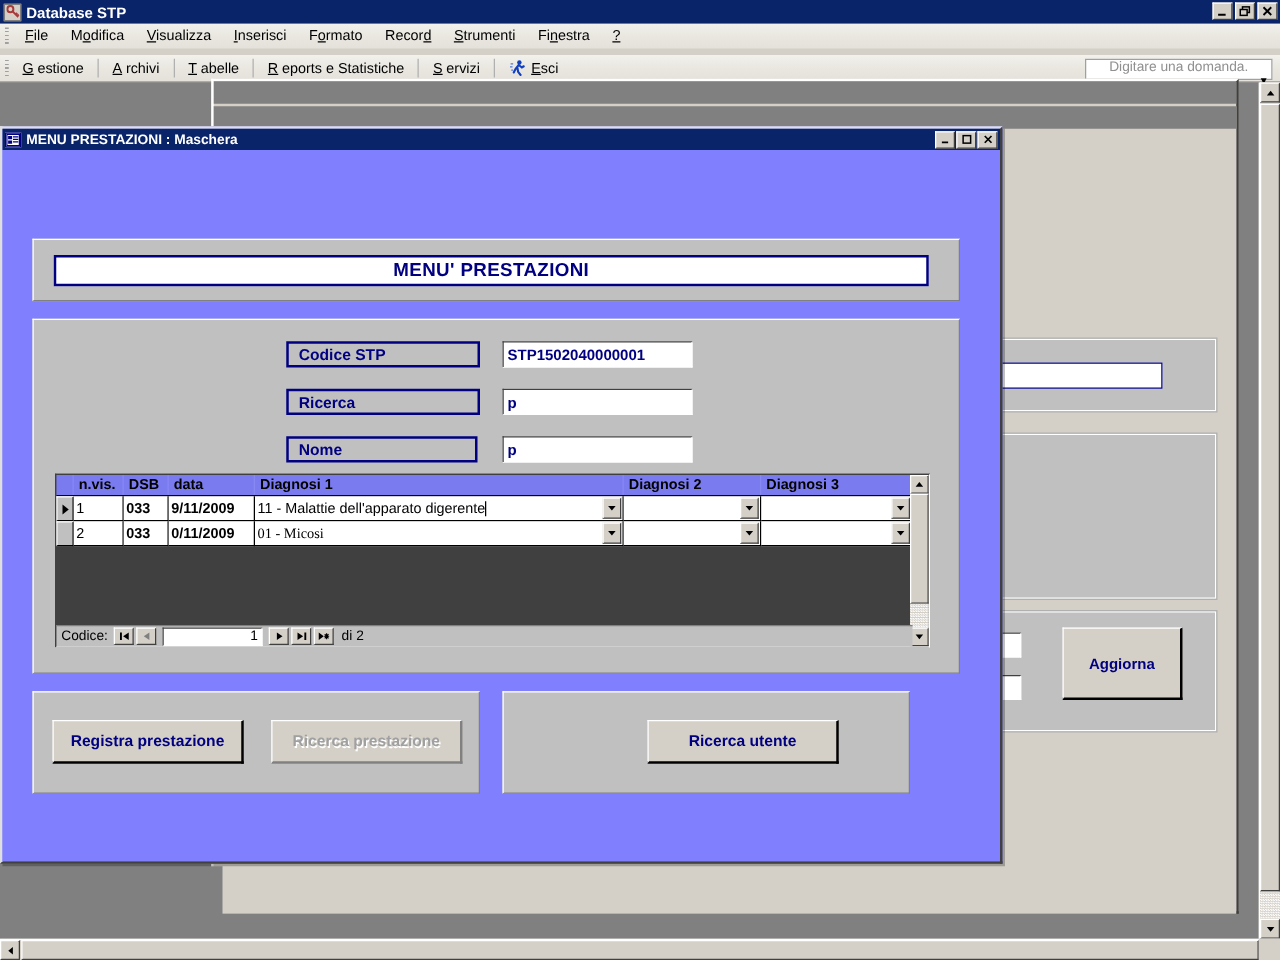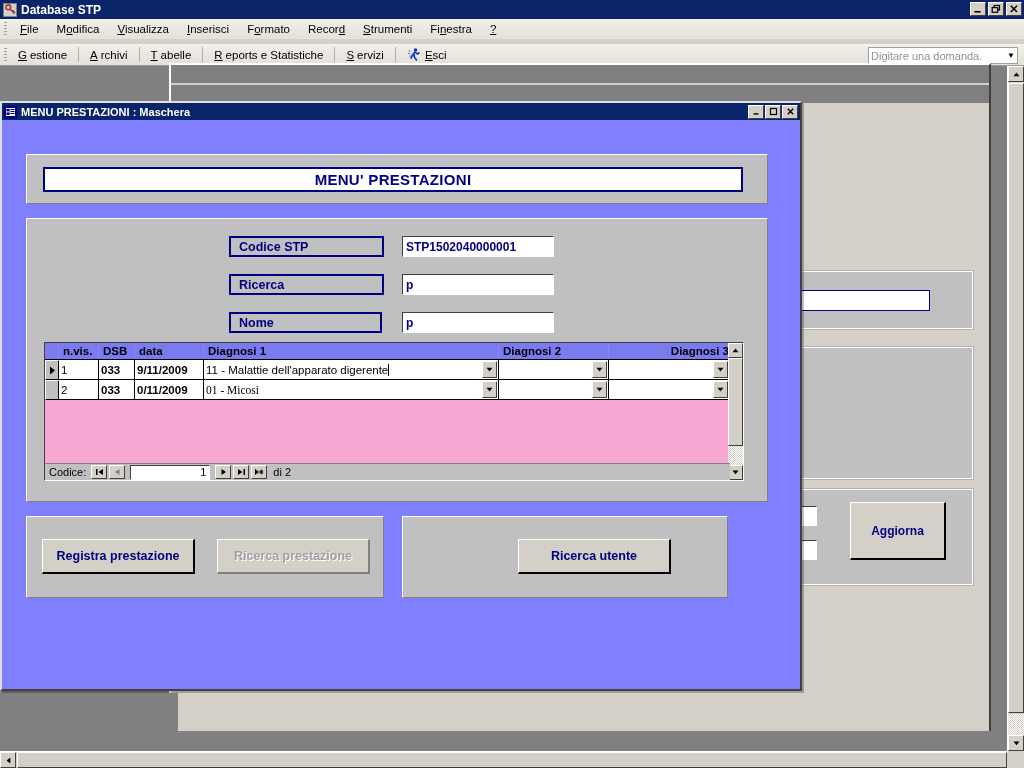--- a/index.html
+++ b/index.html
@@ -61,21 +61,21 @@
   .menuitem {
     padding:2px 9px; font-size:11.5px; color:#000; white-space:nowrap; cursor:default;
   }
   .menuitem u { text-decoration:underline; }
   .mbsep { width:1px; height:15px; background:#b0b0b0; margin:0 4px; }
   .tbitem { padding:2px 7px; font-size:11.5px; color:#000; display:flex; align-items:center; gap:3px; cursor:default;}
   .ask-box {
     position:absolute; right:6px; top:3px; width:150px; height:17px;
     background:#ffffff; border:1px solid #a0a0a0;
     display:flex; align-items:center; padding:0 2px;
-    font-size:11px; color:#909090;
+    font-size:11px; color:#909090;flex-direction:column;
   }
   .ask-box .caret { margin-left:auto; font-size:8px; color:#000; }
 
   
   .mdi-client {
     position:absolute; left:0; top:66px; width:1024px; height:702px;
     background:#808080;
     border-top:1px solid #808080;
   }
 
@@ -170,20 +170,21 @@
     padding:4px;
     overflow:hidden;
   }
 
   
   .sect {
     background:#c0c0c0;
     border-top:1px solid #ffffff; border-left:1px solid #ffffff;
     border-right:1px solid #808080; border-bottom:1px solid #808080;
     position:absolute;
+    margin-top:37px;
   }
 
   .title-field {
     position:absolute;
     background:#ffffff; border:2px solid #000080;
     display:flex; align-items:center; justify-content:center;
     color:#000080; font-weight:bold; font-size:15px;
     letter-spacing:0.3px;
   }
 
@@ -201,21 +202,21 @@
     border-top:1px solid #404040; border-left:1px solid #404040;
     border-right:1px solid #ffffff; border-bottom:1px solid #ffffff;
     display:flex; align-items:center;
     padding-left:3px;
     color:#000080; font-weight:bold; font-size:12px;
   }
 
   
   .sheet {
     position:absolute;
-    background:#f9a8d4;
+    background:#404040;
     border-top:1px solid #404040; border-left:1px solid #404040;
     border-right:1px solid #ffffff; border-bottom:1px solid #ffffff;
     overflow:hidden;
   }
   .sheet-head {
     display:flex; height:17px; background:#7b7bf0;
     border-bottom:1px solid #000000;
   }
   .sheet-head .hc {
     color:#000000; font-weight:bold; font-size:11.5px;
@@ -494,21 +495,21 @@
             </div>
             <div class="hc" style="width:69px;">
               <span>data</span>
             </div>
             <div class="hc" style="width:295px;">
               <span>Diagnosi 1</span>
             </div>
             <div class="hc" style="width:110px;">
               <span>Diagnosi 2</span>
             </div>
-            <div class="hc" style="width:121px;justify-content:flex-end;">
+            <div class="hc" style="width:121px;">
               <span>Diagnosi 3</span>
             </div>
           </div>
 
           <div class="sheet-row">
             <div class="rowsel">
               <svg width="7" height="9" viewBox="0 0 7 9">
                   <path d="M1 0.5 L6 4.5 L1 8.5 Z" fill="#000"></path>
                 </svg>
             </div>

